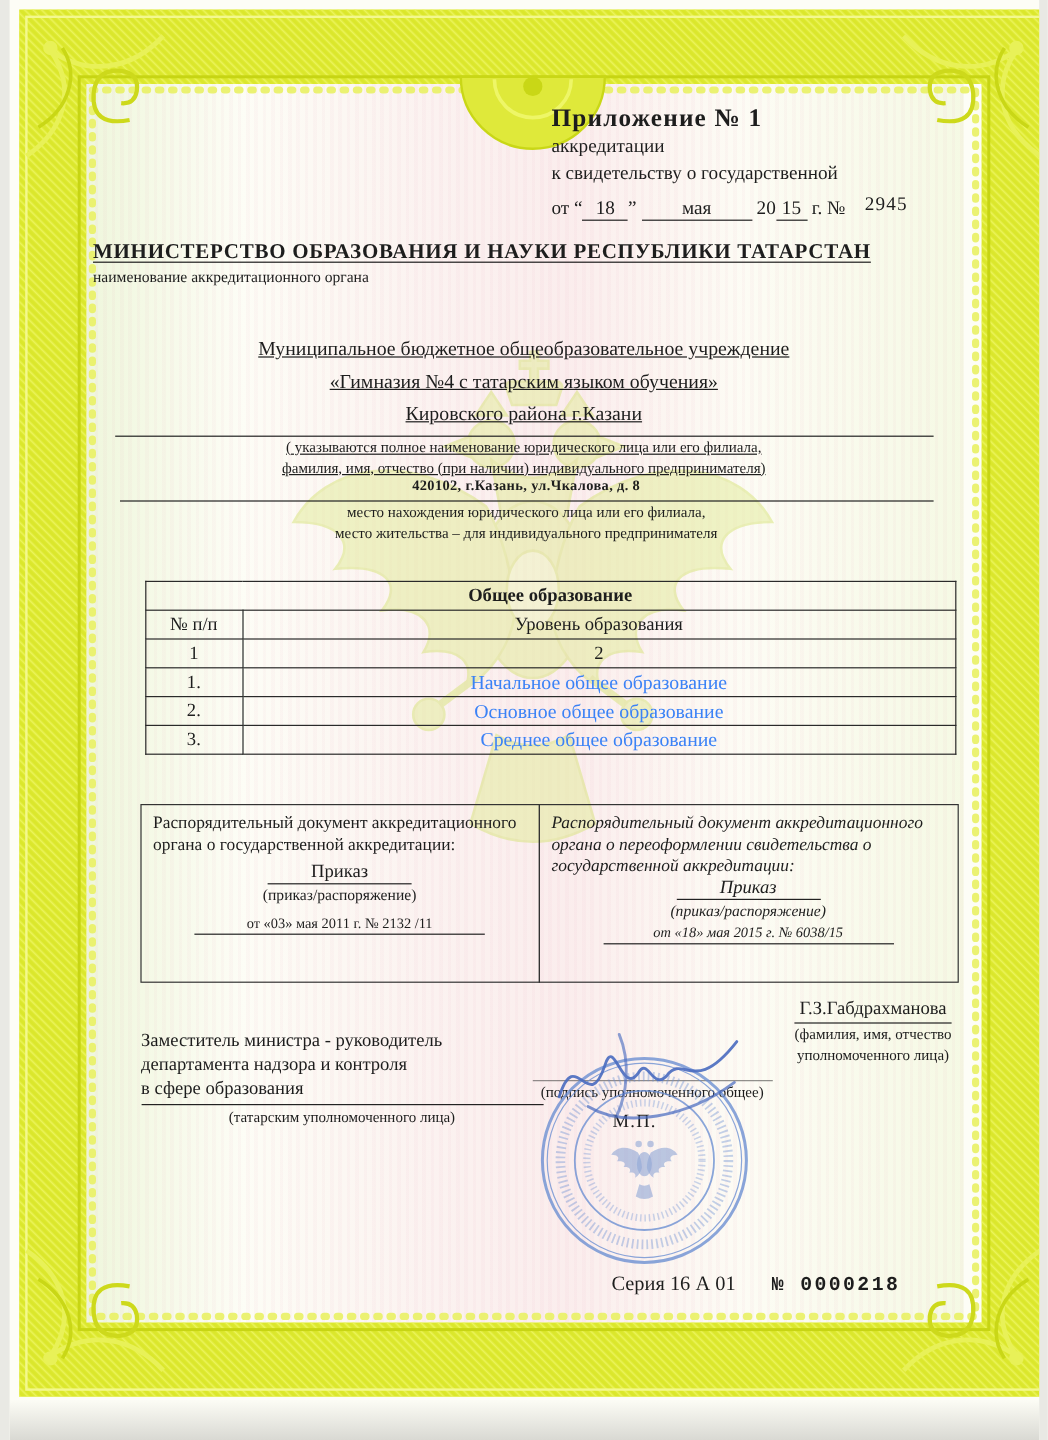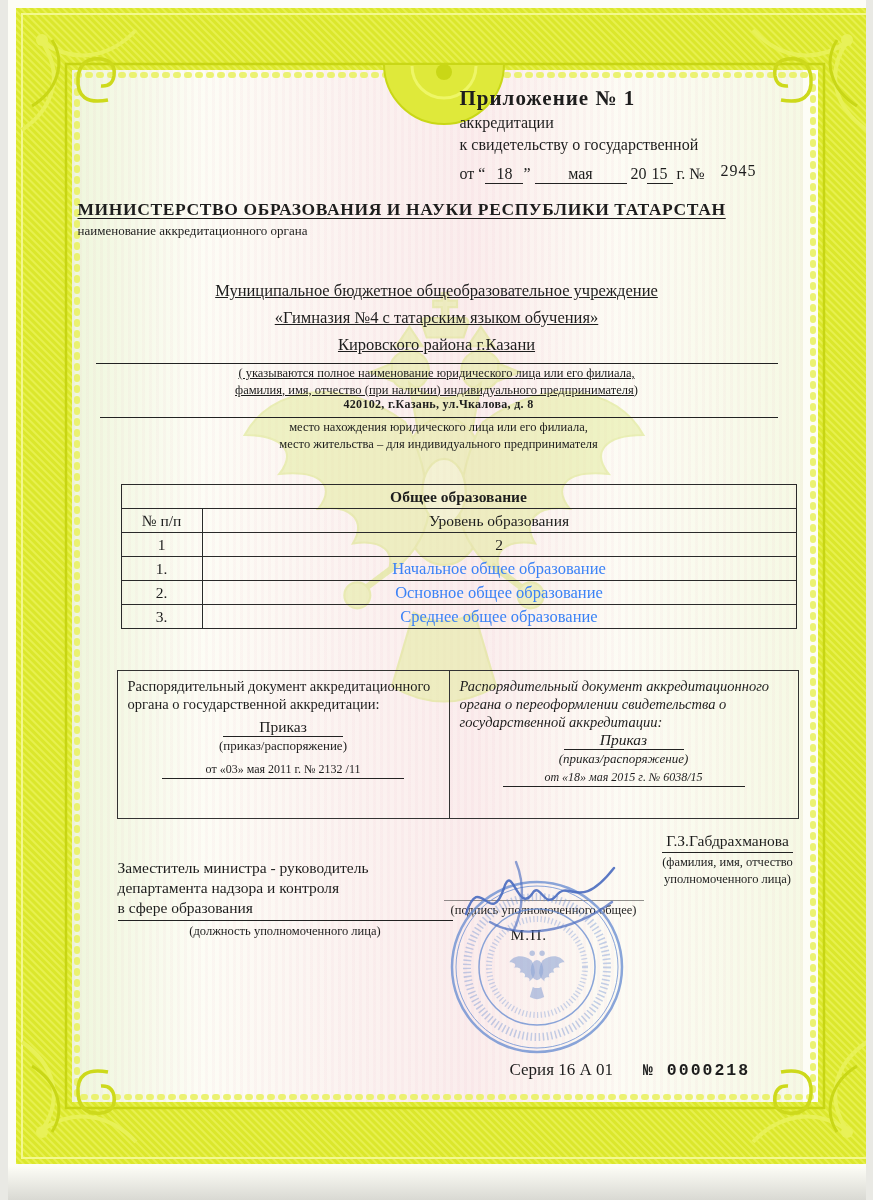--- a/index.html
+++ b/index.html
@@ -212,21 +212,21 @@
         <div class="order-doc"><span class="u">Приказ</span></div>
         <div class="order-doc-cap">(приказ/распоряжение)</div>
         <div class="order-date"><span class="u">от  «18»  мая 2015 г.  № 6038/15</span></div>
       </div>
     </div>
 
     <div class="sig-left">
       <div>Заместитель министра - руководитель</div>
       <div>департамента надзора и контроля</div>
       <div class="l3">в сфере образования</div>
-      <div class="small-cap">(должность уполномоченного лица)</div>
+      <div class="small-cap">(татарским уполномоченного лица)</div>
     </div>
 
     <div class="sig-center">(подпись уполномоченного общее)</div>
     <div class="mp">М.П.</div>
 
     <div class="sig-name">
       <span class="nm">Г.З.Габдрахманова</span>
       <div class="small-cap">(фамилия, имя, отчество</div>
       <div class="small-cap">уполномоченного лица)</div>
     </div>

